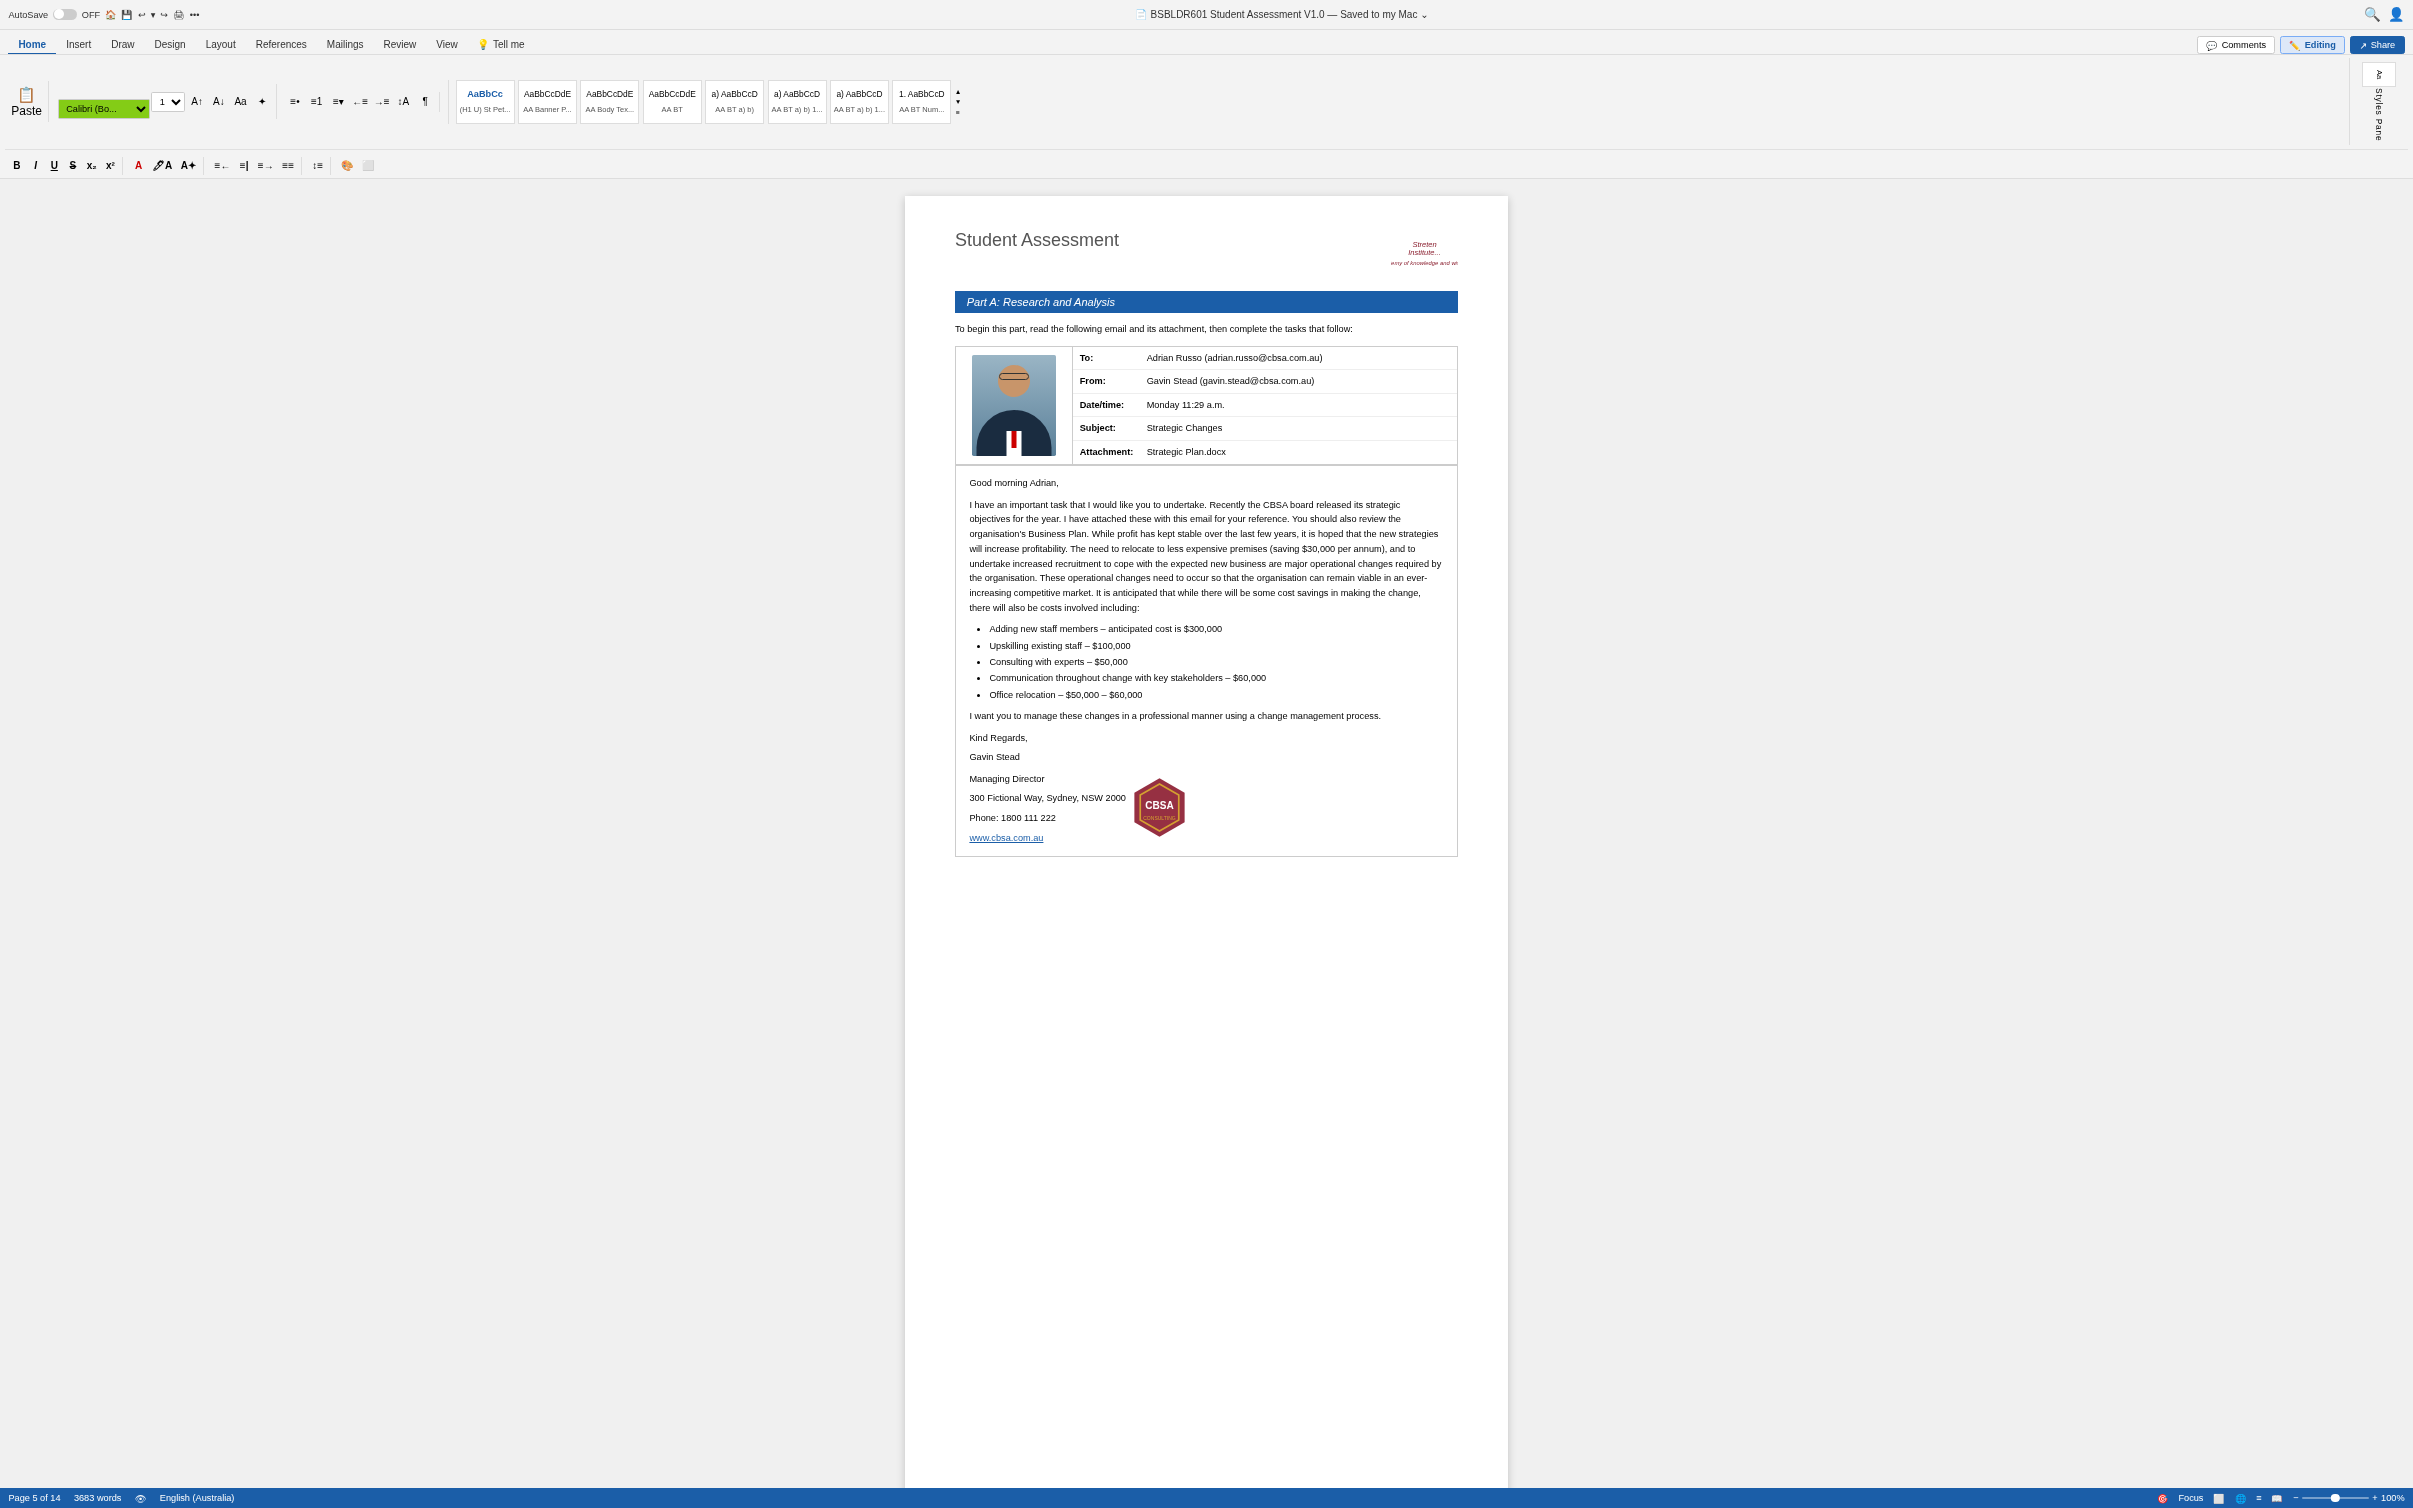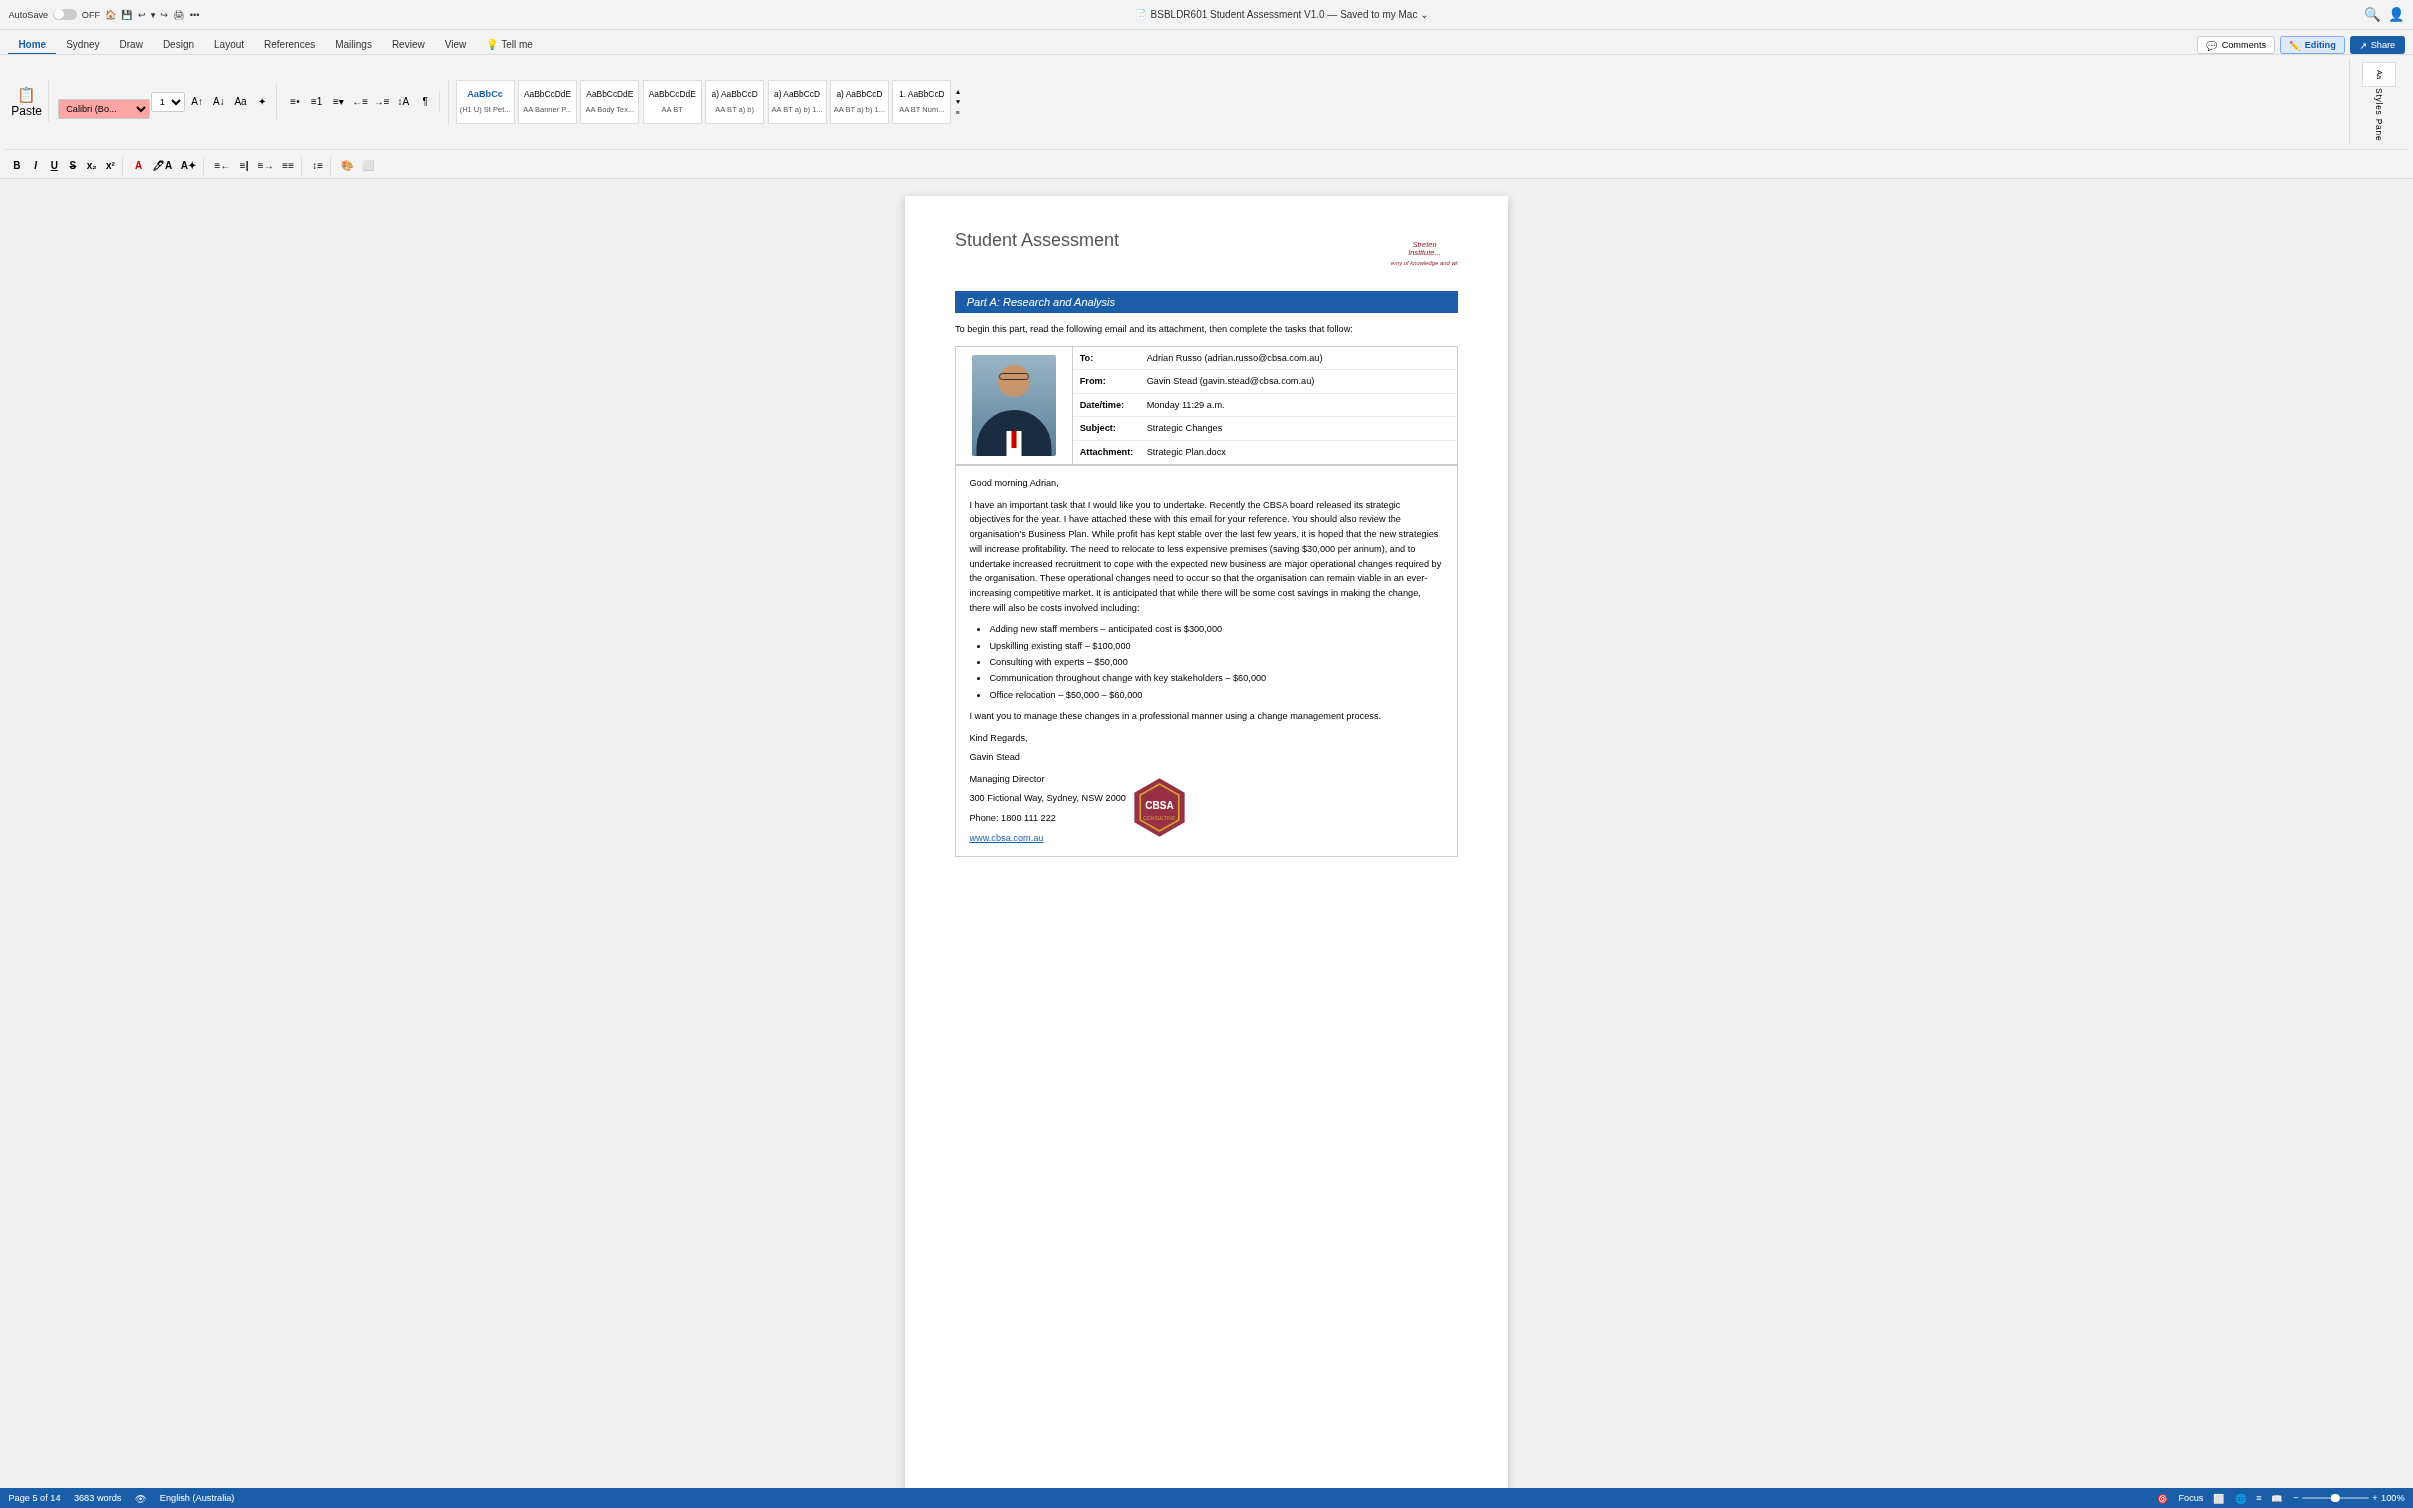--- a/index.html
+++ b/index.html
@@ -81,21 +81,21 @@
       cursor: pointer;
       border-radius: 1.7px;
       font-size: 10px;
       border: 0.8px solid transparent;
     }
     .font-select {
       height: 20px;
       font-size: 9.2px;
       border: 0.8px solid #ccc;
       padding: 0 3.4px;
-      background: #fca5a5;
+      background: #84cc16;
       border-radius: 1.7px;
       width: 92px;
       margin-top: 15px;
     }
     .font-size-select {
       height: 20px;
       font-size: 9.2px;
       border: 0.8px solid #ccc;
       padding: 0 3.4px;
       background: white;
@@ -359,21 +359,21 @@
     <span>⌄</span>
   </div>
   <div class="right">
     <span style="font-size:13.4px;">🔍</span>
     <span style="font-size:13.4px;">👤</span>
   </div>
 </div>
 
 <div id="ribbon-tabs">
   <div class="ribbon-tab active">Home</div>
-  <div class="ribbon-tab">Sydney</div>
+  <div class="ribbon-tab">Insert</div>
   <div class="ribbon-tab">Draw</div>
   <div class="ribbon-tab">Design</div>
   <div class="ribbon-tab">Layout</div>
   <div class="ribbon-tab">References</div>
   <div class="ribbon-tab">Mailings</div>
   <div class="ribbon-tab">Review</div>
   <div class="ribbon-tab">View</div>
   <div class="ribbon-tab">
     <span>💡</span> Tell me
   </div>

